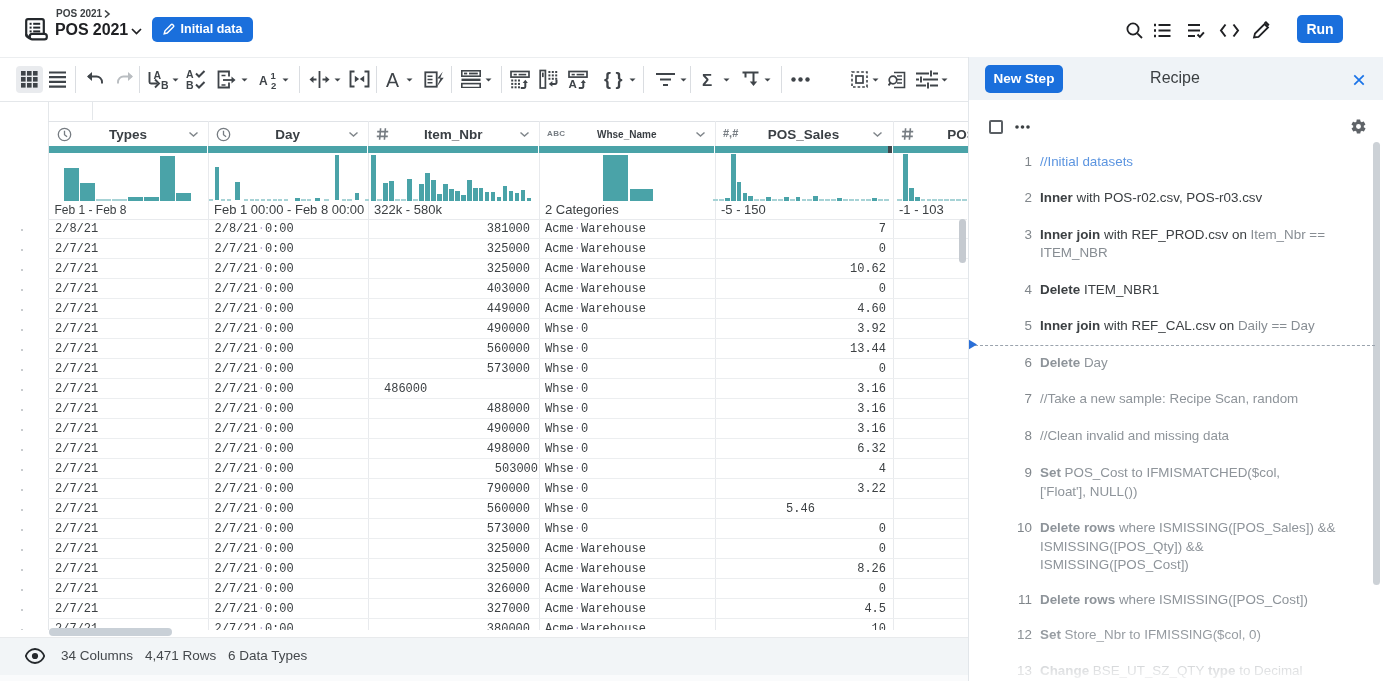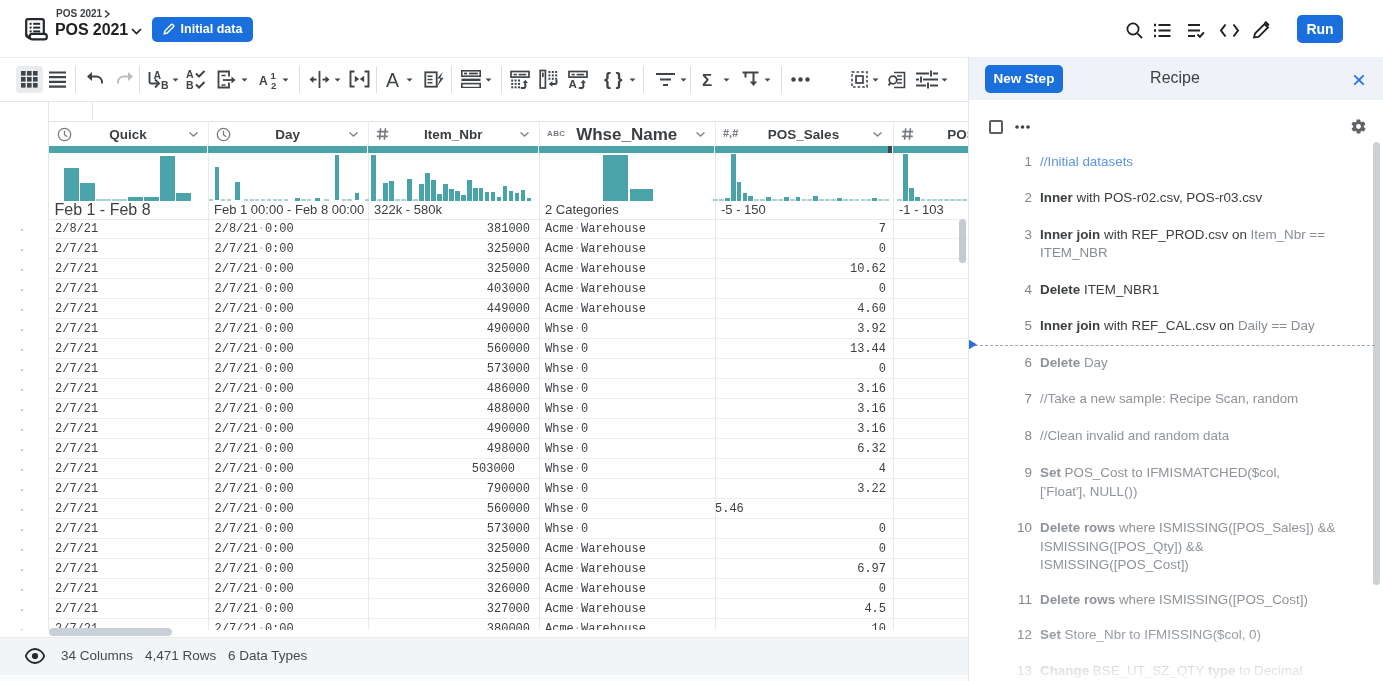--- a/index.html
+++ b/index.html
@@ -298,21 +298,21 @@
 <div class="abs" style="left:892.5px;top:19.5px;width:0;height:516px;border-left:1px solid #e8eaed"></div>
 <div class="abs" style="left:48.5px;top:19.5px;width:159px;height:26px">
 <div style="position:absolute;left:8px;top:6px;width:20px;height:16px">
         <svg width="15" height="15" viewBox="0 0 15 15" style="position:absolute;left:0;top:0">
           <g fill="none" stroke="#767c82" stroke-width="1.3">
             <circle cx="7.5" cy="7.5" r="6.2"></circle>
             <path d="M7.5 3.8v3.9l2.6 2"></path>
           </g>
         </svg>
       </div>
-<div style="position:absolute;left:0;top:0;width:100%;height:100%;text-align:center;font-size:13.5px;font-weight:bold;color:#3a3f44;line-height:27px">Quick</div>
+<div style="position:absolute;left:0;top:0;width:100%;height:100%;text-align:center;font-size:13.5px;font-weight:bold;color:#3a3f44;line-height:27px">Types</div>
 <svg style="position:absolute;right:9px;top:10px" width="11" height="7" viewBox="0 0 11 7">
         <path d="M1.5 1.5L5.5 5L9.5 1.5" stroke="#80868b" stroke-width="1.5" fill="none"></path>
       </svg>
 </div>
 <div class="abs" style="left:208px;top:19.5px;width:159.5px;height:26px">
 <div style="position:absolute;left:8px;top:6px;width:20px;height:16px">
         <svg width="15" height="15" viewBox="0 0 15 15" style="position:absolute;left:0;top:0">
           <g fill="none" stroke="#767c82" stroke-width="1.3">
             <circle cx="7.5" cy="7.5" r="6.2"></circle>
             <path d="M7.5 3.8v3.9l2.6 2"></path>
@@ -334,21 +334,21 @@
       </div>
 <div style="position:absolute;left:0;top:0;width:100%;height:100%;text-align:center;font-size:13.5px;font-weight:bold;color:#3a3f44;line-height:27px">Item_Nbr</div>
 <svg style="position:absolute;right:9px;top:10px" width="11" height="7" viewBox="0 0 11 7">
         <path d="M1.5 1.5L5.5 5L9.5 1.5" stroke="#80868b" stroke-width="1.5" fill="none"></path>
       </svg>
 </div>
 <div class="abs" style="left:539px;top:19.5px;width:175.5px;height:26px">
 <div style="position:absolute;left:8px;top:6px;width:20px;height:16px">
         <span style="position:absolute;left:0;top:2px;font-size:8px;font-weight:bold;color:#767c82;letter-spacing:.4px">ABC</span>
       </div>
-<div style="position:absolute;left:0;top:0;width:100%;height:100%;text-align:center;font-size:17px;font-weight:bold;color:#3a3f44;line-height:27px">Whse_Name</div>
+<div style="position:absolute;left:0;top:0;width:100%;height:100%;text-align:center;font-size:10px;font-weight:bold;color:#3a3f44;line-height:27px">Whse_Name</div>
 <svg style="position:absolute;right:9px;top:10px" width="11" height="7" viewBox="0 0 11 7">
         <path d="M1.5 1.5L5.5 5L9.5 1.5" stroke="#80868b" stroke-width="1.5" fill="none"></path>
       </svg>
 </div>
 <div class="abs" style="left:715px;top:19.5px;width:177px;height:26px">
 <div style="position:absolute;left:8px;top:6px;width:20px;height:16px">
         <span style="position:absolute;left:0;top:0px;font-size:11px;font-weight:bold;color:#767c82">#,#</span>
       </div>
 <div style="position:absolute;left:0;top:0;width:100%;height:100%;text-align:center;font-size:13.5px;font-weight:bold;color:#3a3f44;line-height:27px">POS_Sales</div>
 <svg style="position:absolute;right:9px;top:10px" width="11" height="7" viewBox="0 0 11 7">
@@ -469,21 +469,21 @@
 <div class="abs" style="left:914.7px;top:95.5px;width:4.9px;height:4.0px;background:#4aa3a8"></div>
 <div class="abs" style="left:920.6px;top:98.0px;width:4.9px;height:1.5px;background:#a7d3d6"></div>
 <div class="abs" style="left:926.5px;top:98.0px;width:4.9px;height:1.5px;background:#a7d3d6"></div>
 <div class="abs" style="left:932.4px;top:98.0px;width:4.9px;height:1.5px;background:#a7d3d6"></div>
 <div class="abs" style="left:938.3px;top:98.0px;width:4.9px;height:1.5px;background:#a7d3d6"></div>
 <div class="abs" style="left:944.2px;top:98.0px;width:4.9px;height:1.5px;background:#a7d3d6"></div>
 <div class="abs" style="left:950.1px;top:98.0px;width:4.9px;height:1.5px;background:#a7d3d6"></div>
 <div class="abs" style="left:956.0px;top:98.0px;width:4.9px;height:1.5px;background:#a7d3d6"></div>
 <div class="abs" style="left:961.9px;top:98.0px;width:4.9px;height:1.5px;background:#a7d3d6"></div>
 <div class="abs" style="left:967.8px;top:98.0px;width:4.9px;height:1.5px;background:#a7d3d6"></div>
-<div class="abs" style="left:54.5px;top:100px;width:149px;height:18px;font-size:16px;color:#3c4043;line-height:18px;white-space:nowrap">Feb 1 - Feb 8</div>
+<div class="abs" style="left:54.5px;top:100px;width:149px;height:18px;font-size:12px;color:#3c4043;line-height:18px;white-space:nowrap">Feb 1 - Feb 8</div>
 <div class="abs" style="left:214px;top:100px;width:149.5px;height:18px;font-size:13px;color:#3c4043;line-height:18px;white-space:nowrap">Feb 1 00:00 - Feb 8 00:00</div>
 <div class="abs" style="left:374px;top:100px;width:160.5px;height:18px;font-size:13px;color:#3c4043;line-height:18px;white-space:nowrap">322k - 580k</div>
 <div class="abs" style="left:545px;top:100px;width:165.5px;height:18px;font-size:13px;color:#3c4043;line-height:18px;white-space:nowrap">2 Categories</div>
 <div class="abs" style="left:721px;top:100px;width:167px;height:18px;font-size:13px;color:#3c4043;line-height:18px;white-space:nowrap">-5 - 150</div>
 <div class="abs" style="left:899px;top:100px;width:157px;height:18px;font-size:13px;color:#3c4043;line-height:18px;white-space:nowrap">-1 - 103</div>
 <div class="abs" style="left:48px;top:117.5px;width:919px;height:0;border-top:1px solid #e8eaed"></div>
 <div class="abs mono" style="left:48px;top:117.5px;width:920px;height:20px;border-bottom:1px solid #eceef0;font-size:12px;color:#3c4043;line-height:20px">
 <span style="position:absolute;left:7px">2/8/21</span>
 <span style="position:absolute;left:166.5px">2/8/21<span style="color:#b8a8d8">·</span>0:00</span>
 <span style="position:absolute;left:320px;width:162px;text-align:right">381000</span>
@@ -535,21 +535,21 @@
 <div class="abs mono" style="left:48px;top:257.5px;width:920px;height:20px;border-bottom:1px solid #eceef0;font-size:12px;color:#3c4043;line-height:20px">
 <span style="position:absolute;left:7px">2/7/21</span>
 <span style="position:absolute;left:166.5px">2/7/21<span style="color:#b8a8d8">·</span>0:00</span>
 <span style="position:absolute;left:320px;width:162px;text-align:right">573000</span>
 <span style="position:absolute;left:497px">Whse<span style="color:#b8a8d8">·</span>0</span>
 <span style="position:absolute;left:667px;width:171px;text-align:right">0</span>
 </div>
 <div class="abs mono" style="left:48px;top:277.5px;width:920px;height:20px;border-bottom:1px solid #eceef0;font-size:12px;color:#3c4043;line-height:20px">
 <span style="position:absolute;left:7px">2/7/21</span>
 <span style="position:absolute;left:166.5px">2/7/21<span style="color:#b8a8d8">·</span>0:00</span>
-<span style="position:absolute;left:320px;width:162px;text-align:right">486000</span>
+<span style="position:absolute;left:336px;width:162px;text-align:left">486000</span>
 <span style="position:absolute;left:497px">Whse<span style="color:#b8a8d8">·</span>0</span>
 <span style="position:absolute;left:667px;width:171px;text-align:right">3.16</span>
 </div>
 <div class="abs mono" style="left:48px;top:297.5px;width:920px;height:20px;border-bottom:1px solid #eceef0;font-size:12px;color:#3c4043;line-height:20px">
 <span style="position:absolute;left:7px">2/7/21</span>
 <span style="position:absolute;left:166.5px">2/7/21<span style="color:#b8a8d8">·</span>0:00</span>
 <span style="position:absolute;left:320px;width:162px;text-align:right">488000</span>
 <span style="position:absolute;left:497px">Whse<span style="color:#b8a8d8">·</span>0</span>
 <span style="position:absolute;left:667px;width:171px;text-align:right">3.16</span>
 </div>
@@ -563,58 +563,58 @@
 <div class="abs mono" style="left:48px;top:337.5px;width:920px;height:20px;border-bottom:1px solid #eceef0;font-size:12px;color:#3c4043;line-height:20px">
 <span style="position:absolute;left:7px">2/7/21</span>
 <span style="position:absolute;left:166.5px">2/7/21<span style="color:#b8a8d8">·</span>0:00</span>
 <span style="position:absolute;left:320px;width:162px;text-align:right">498000</span>
 <span style="position:absolute;left:497px">Whse<span style="color:#b8a8d8">·</span>0</span>
 <span style="position:absolute;left:667px;width:171px;text-align:right">6.32</span>
 </div>
 <div class="abs mono" style="left:48px;top:357.5px;width:920px;height:20px;border-bottom:1px solid #eceef0;font-size:12px;color:#3c4043;line-height:20px">
 <span style="position:absolute;left:7px">2/7/21</span>
 <span style="position:absolute;left:166.5px">2/7/21<span style="color:#b8a8d8">·</span>0:00</span>
-<span style="position:absolute;left:305px;width:162px;text-align:right">503000</span>
+<span style="position:absolute;left:328px;width:162px;text-align:right">503000</span>
 <span style="position:absolute;left:497px">Whse<span style="color:#b8a8d8">·</span>0</span>
 <span style="position:absolute;left:667px;width:171px;text-align:right">4</span>
 </div>
 <div class="abs mono" style="left:48px;top:377.5px;width:920px;height:20px;border-bottom:1px solid #eceef0;font-size:12px;color:#3c4043;line-height:20px">
 <span style="position:absolute;left:7px">2/7/21</span>
 <span style="position:absolute;left:166.5px">2/7/21<span style="color:#b8a8d8">·</span>0:00</span>
 <span style="position:absolute;left:320px;width:162px;text-align:right">790000</span>
 <span style="position:absolute;left:497px">Whse<span style="color:#b8a8d8">·</span>0</span>
 <span style="position:absolute;left:667px;width:171px;text-align:right">3.22</span>
 </div>
 <div class="abs mono" style="left:48px;top:397.5px;width:920px;height:20px;border-bottom:1px solid #eceef0;font-size:12px;color:#3c4043;line-height:20px">
 <span style="position:absolute;left:7px">2/7/21</span>
 <span style="position:absolute;left:166.5px">2/7/21<span style="color:#b8a8d8">·</span>0:00</span>
 <span style="position:absolute;left:320px;width:162px;text-align:right">560000</span>
 <span style="position:absolute;left:497px">Whse<span style="color:#b8a8d8">·</span>0</span>
-<span style="position:absolute;left:667px;width:171px;text-align:left">5.46</span>
+<span style="position:absolute;left:667px;width:171px;text-align:center">5.46</span>
 </div>
 <div class="abs mono" style="left:48px;top:417.5px;width:920px;height:20px;border-bottom:1px solid #eceef0;font-size:12px;color:#3c4043;line-height:20px">
 <span style="position:absolute;left:7px">2/7/21</span>
 <span style="position:absolute;left:166.5px">2/7/21<span style="color:#b8a8d8">·</span>0:00</span>
 <span style="position:absolute;left:320px;width:162px;text-align:right">573000</span>
 <span style="position:absolute;left:497px">Whse<span style="color:#b8a8d8">·</span>0</span>
 <span style="position:absolute;left:667px;width:171px;text-align:right">0</span>
 </div>
 <div class="abs mono" style="left:48px;top:437.5px;width:920px;height:20px;border-bottom:1px solid #eceef0;font-size:12px;color:#3c4043;line-height:20px">
 <span style="position:absolute;left:7px">2/7/21</span>
 <span style="position:absolute;left:166.5px">2/7/21<span style="color:#b8a8d8">·</span>0:00</span>
 <span style="position:absolute;left:320px;width:162px;text-align:right">325000</span>
 <span style="position:absolute;left:497px">Acme<span style="color:#b8a8d8">·</span>Warehouse</span>
 <span style="position:absolute;left:667px;width:171px;text-align:right">0</span>
 </div>
 <div class="abs mono" style="left:48px;top:457.5px;width:920px;height:20px;border-bottom:1px solid #eceef0;font-size:12px;color:#3c4043;line-height:20px">
 <span style="position:absolute;left:7px">2/7/21</span>
 <span style="position:absolute;left:166.5px">2/7/21<span style="color:#b8a8d8">·</span>0:00</span>
 <span style="position:absolute;left:320px;width:162px;text-align:right">325000</span>
 <span style="position:absolute;left:497px">Acme<span style="color:#b8a8d8">·</span>Warehouse</span>
-<span style="position:absolute;left:667px;width:171px;text-align:right">6.97</span>
+<span style="position:absolute;left:667px;width:171px;text-align:right">8.26</span>
 </div>
 <div class="abs mono" style="left:48px;top:477.5px;width:920px;height:20px;border-bottom:1px solid #eceef0;font-size:12px;color:#3c4043;line-height:20px">
 <span style="position:absolute;left:7px">2/7/21</span>
 <span style="position:absolute;left:166.5px">2/7/21<span style="color:#b8a8d8">·</span>0:00</span>
 <span style="position:absolute;left:320px;width:162px;text-align:right">326000</span>
 <span style="position:absolute;left:497px">Acme<span style="color:#b8a8d8">·</span>Warehouse</span>
 <span style="position:absolute;left:667px;width:171px;text-align:right">0</span>
 </div>
 <div class="abs mono" style="left:48px;top:497.5px;width:920px;height:20px;border-bottom:1px solid #eceef0;font-size:12px;color:#3c4043;line-height:20px">
 <span style="position:absolute;left:7px">2/7/21</span>
@@ -697,21 +697,21 @@
 <div class="abs" style="left:0;top:253.7px;width:400px;font-size:13.4px;line-height:18.6px;color:#8e949a;white-space:nowrap">
 <span style="position:absolute;left:30px;width:33px;text-align:right;color:#80868b">6</span>
 <span style="position:absolute;left:71px"><b>Delete</b> Day</span>
 </div>
 <div class="abs" style="left:0;top:290.2px;width:400px;font-size:13.4px;line-height:18.6px;color:#8e949a;white-space:nowrap">
 <span style="position:absolute;left:30px;width:33px;text-align:right;color:#80868b">7</span>
 <span style="position:absolute;left:71px">//Take a new sample: Recipe Scan, random</span>
 </div>
 <div class="abs" style="left:0;top:327.2px;width:400px;font-size:13.4px;line-height:18.6px;color:#8e949a;white-space:nowrap">
 <span style="position:absolute;left:30px;width:33px;text-align:right;color:#80868b">8</span>
-<span style="position:absolute;left:71px">//Clean invalid and random data</span>
+<span style="position:absolute;left:71px">//Clean invalid and missing data</span>
 </div>
 <div class="abs" style="left:0;top:364.2px;width:400px;font-size:13.4px;line-height:18.6px;color:#8e949a;white-space:nowrap">
 <span style="position:absolute;left:30px;width:33px;text-align:right;color:#80868b">9</span>
 <span style="position:absolute;left:71px"><b>Set</b> POS_Cost to IFMISMATCHED($col,<br>['Float'], NULL())</span>
 </div>
 <div class="abs" style="left:0;top:419.2px;width:400px;font-size:13.4px;line-height:18.6px;color:#8e949a;white-space:nowrap">
 <span style="position:absolute;left:30px;width:33px;text-align:right;color:#80868b">10</span>
 <span style="position:absolute;left:71px"><b>Delete rows</b> where ISMISSING([POS_Sales]) &amp;&amp;<br>ISMISSING([POS_Qty]) &amp;&amp;<br>ISMISSING([POS_Cost])</span>
 </div>
 <div class="abs" style="left:0;top:491.2px;width:400px;font-size:13.4px;line-height:18.6px;color:#8e949a;white-space:nowrap">

